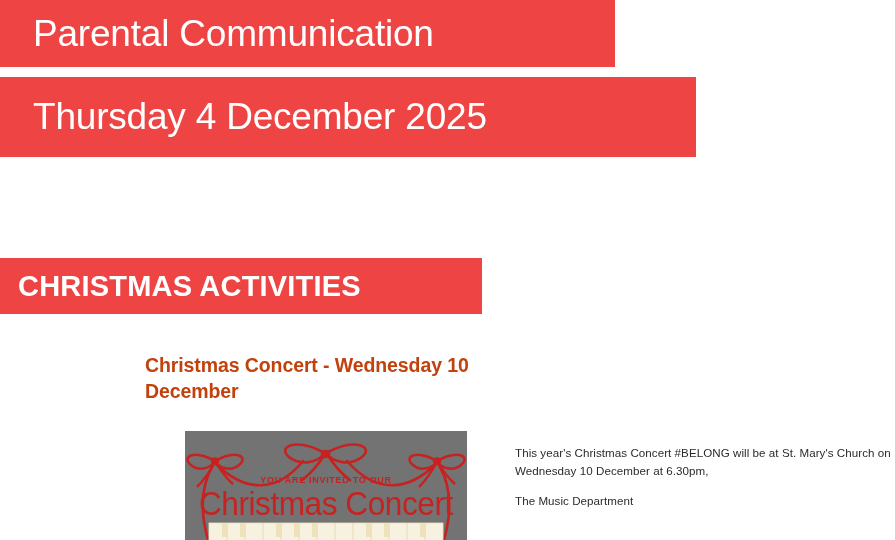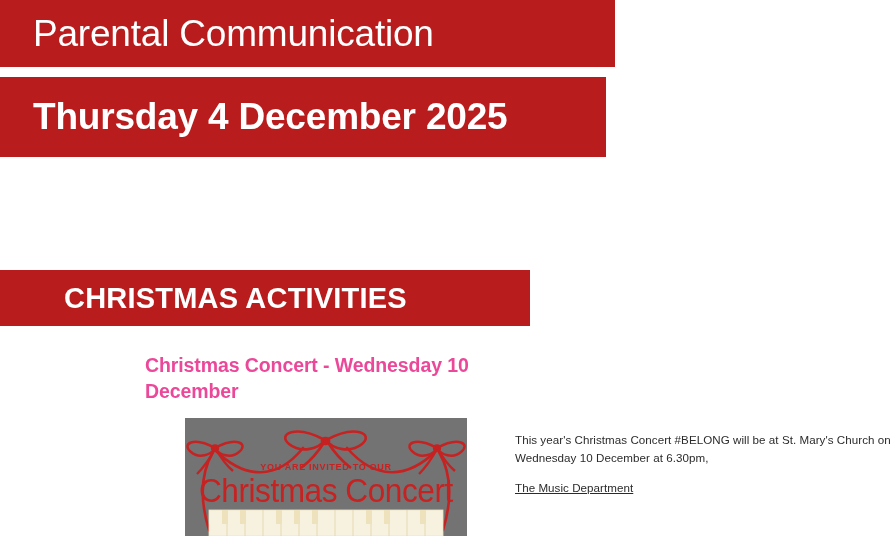--- a/index.html
+++ b/index.html
@@ -13,76 +13,75 @@
     height: 540px;
     position: relative;
     overflow: hidden;
     font-family: "Liberation Sans", sans-serif;
     color: #1a1a1a;
   }
 
   
   .banner {
     position: absolute;
-    background: #b91c1c;
+    background: #ef4444;
     color: #ffffff;
     display: flex;
     align-items: center;
     white-space: nowrap;
   }
 
   #banner-title {
     left: 0;
     top: 0;
     width: 615px;
     height: 67px;
     padding-left: 33px;
     font-size: 37px;
     font-weight: 400;
     letter-spacing: -0.2px;
   }
 
   #banner-date {
     left: 0;
     top: 77px;
-    width: 606px;
+    width: 696px;
     height: 80px;
     padding-left: 33px;
     font-size: 37px;
-    font-weight: 700;
+    font-weight: 400;
     letter-spacing: -0.2px;
   }
 
   #banner-section {
     left: 0;
     top: 258px;
-    width: 530px;
+    width: 482px;
     height: 56px;
-    padding-left: 64px;
+    padding-left: 18px;
     font-size: 29px;
     font-weight: bold;
     letter-spacing: 0.2px;
-    margin-top: 12px;
   }
 
   
   #article {
     position: absolute;
     left: 145px;
     top: 352px;
     width: 750px;
   }
 
   #article-heading {
     font-size: 19.5px;
     font-weight: bold;
     line-height: 26px;
-    color: #ec4899;
+    color: #c2410c;
     width: 400px;
-    margin: 0 0 13px 0;
+    margin: 0 0 26px 0;
     letter-spacing: -0.1px;
   }
 
   #article-body {
     position: relative;
     display: flex;
     align-items: flex-start;
   }
 
   
@@ -105,21 +104,21 @@
     padding-top: 2px;
   }
 
   .para {
     font-size: 11.6px;
     line-height: 17.5px;
     color: #2b2b2b;
     margin: 12px 0 13px 0;
     letter-spacing: 0.05px;
   }
-  .para:last-child { margin-bottom: 0; text-decoration: underline; }
+  .para:last-child { margin-bottom: 0; }
 </style>
 </head>
 <body>
 
 <div class="banner" id="banner-title">
   <span>Parental Communication</span>
 </div>
 
 <div class="banner" id="banner-date">
   <span>Thursday 4 December 2025</span>

